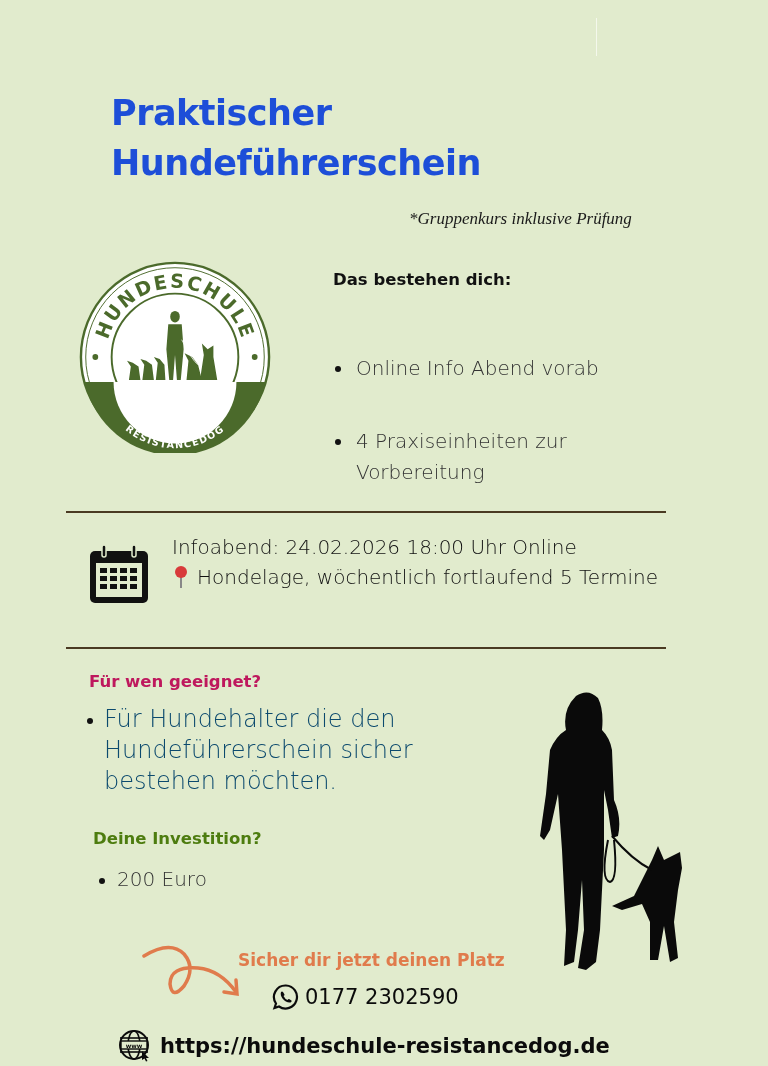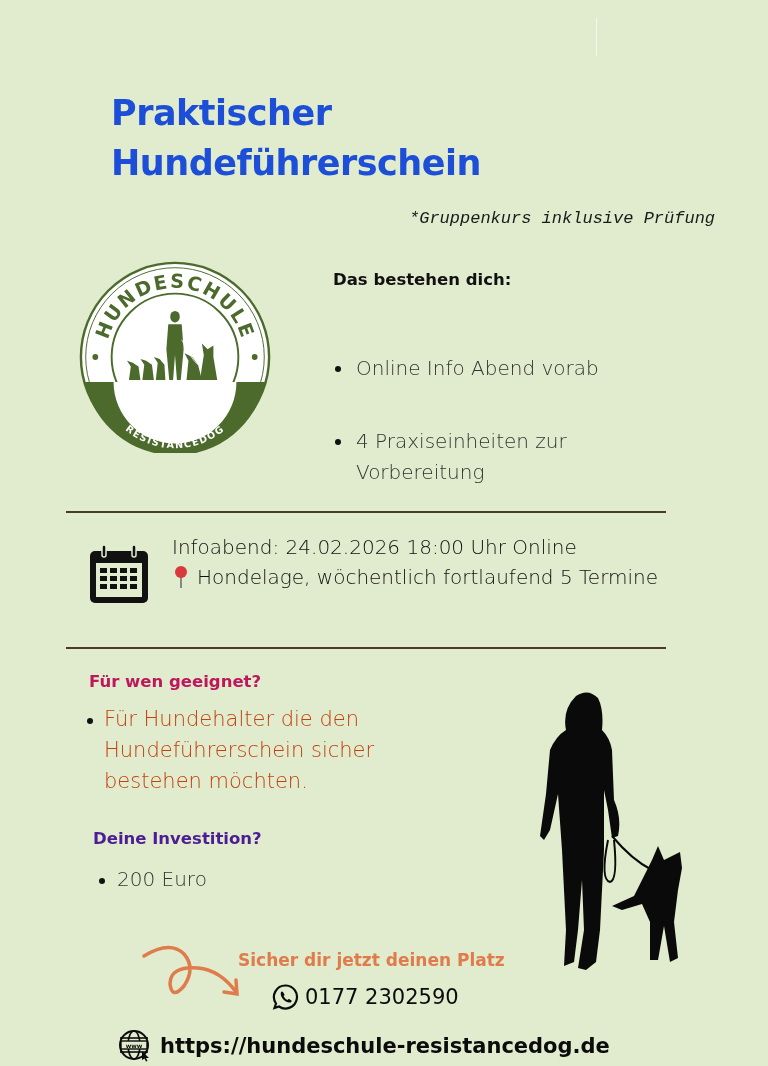--- a/index.html
+++ b/index.html
@@ -15,21 +15,21 @@
   .topline { left: 596px; top: 18px; width: 1px; height: 38px; background: #f4f8ec; }
   .title {
     left: 78px; top: 88px;
     font-family: "DejaVu Sans", sans-serif;
     font-weight: bold; font-size: 35px; line-height: 50px;
     letter-spacing: -0.5px; color: #1d4ed8; margin-left: 33px;
   }
   .subtitle {
     left: 409px; top: 209px;
     font-style: italic; font-size: 17px; color: #1a1a1a;
-    font-family: Liberation Mono, monospace; font-weight: 300;
+    font-family: Liberation Serif, serif; font-weight: 300;
   }
   .logo { left: 79px; top: 261px; width: 192px; height: 192px; }
   .expect-head {
     left: 333px; top: 270px; font-weight: bold; font-size: 16.5px; color: #111;
   }
   .expect-list {
     left: 333px; top: 311px; width: 340px; list-style: none;
     font-size: 20px; line-height: 31px; color: #333;
     font-family: "DejaVu Sans", sans-serif; font-weight: 200;
   }
@@ -41,28 +41,28 @@
   .rule { left: 66px; width: 600px; height: 2px; background: #4a3a22; }
   .rule1 { top: 511px; }
   .rule2 { top: 647px; }
   .cal { left: 88px; top: 543px; width: 62px; height: 62px; }
   .sched { left: 172px; top: 532px; font-size: 20px; line-height: 30px; color: #111; font-weight: 300; }
   .sched .row { white-space: nowrap; display: flex; align-items: center; }
   .pin { width: 14px; height: 24px; margin-right: 9px; margin-left: 2px; }
   .who-head { left: 89px; top: 672px; font-weight: bold; font-size: 16.5px; color: #be185d; }
   .who-list {
     left: 85px; top: 704px; width: 340px; list-style: none;
-    font-size: 21px; line-height: 31px; color: #c2410c; font-weight: 200;
+    font-size: 24px; line-height: 31px; color: #0c4a6e; font-weight: 200;
   }
   .who-list li { position: relative; padding-left: 19px; }
   .who-list li::before {
     content: ""; position: absolute; left: 2px; top: 14px;
     width: 6px; height: 6px; border-radius: 50%; background: #111;
   }
-  .inv-head { left: 93px; top: 829px; font-weight: bold; font-size: 16.5px; color: #4c1d95; }
+  .inv-head { left: 93px; top: 829px; font-weight: bold; font-size: 16.5px; color: #4d7c0f; }
   .inv-list {
     left: 97px; top: 864px; list-style: none;
     font-size: 20px; line-height: 31px; color: #333; font-weight: 200;
   }
   .inv-list li { position: relative; padding-left: 20px; }
   .inv-list li::before {
     content: ""; position: absolute; left: 2px; top: 14px;
     width: 6px; height: 6px; border-radius: 50%; background: #111;
   }
   .silhouette { left: 532px; top: 690px; width: 160px; height: 285px; }

